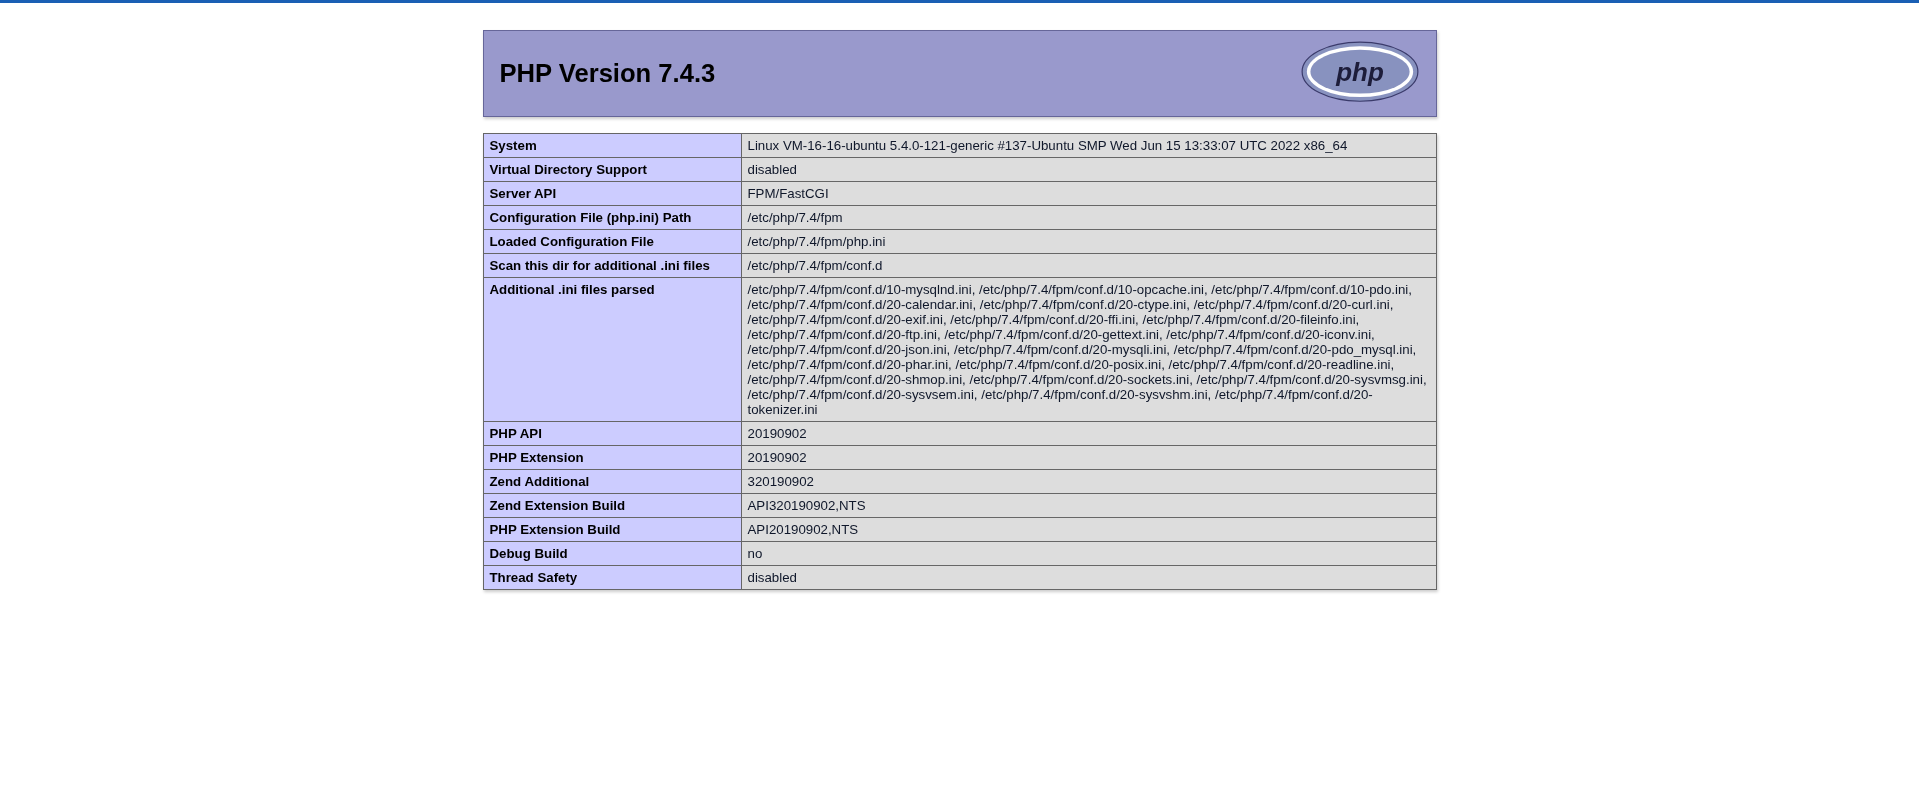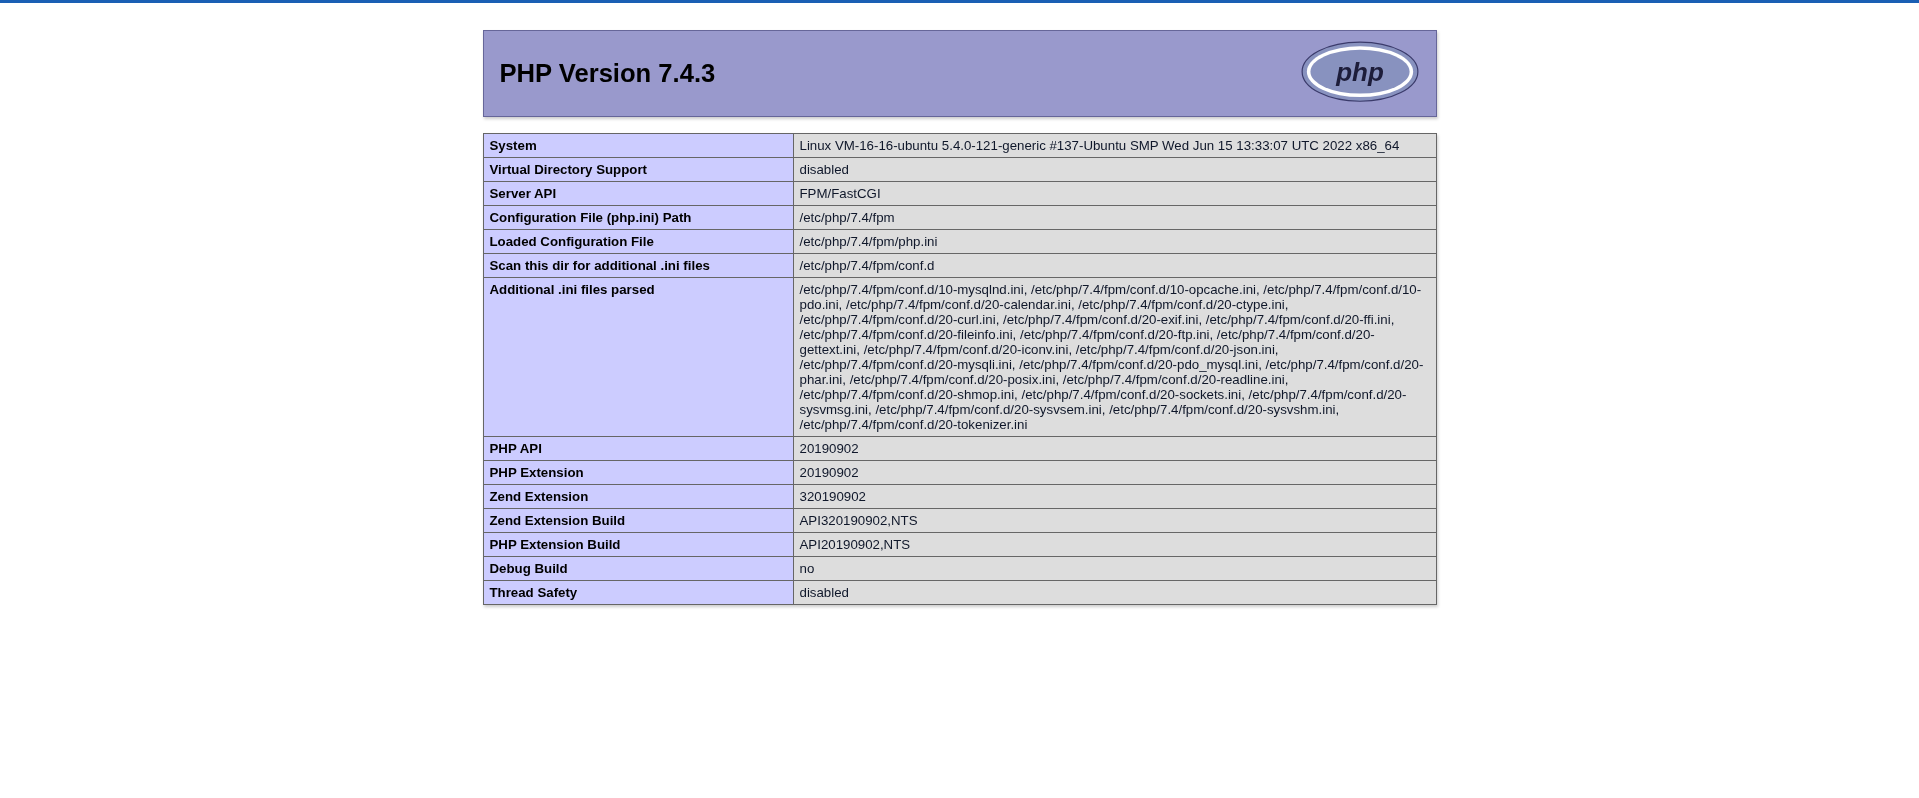--- a/index.html
+++ b/index.html
@@ -51,21 +51,21 @@
     }
     .info-table td, .info-table th {
       border: 1px solid #666;
       padding: 4px 6px;
       vertical-align: baseline;
       font-size: 0.83em;
     }
     .info-table td.e {
       background: #ccccff;
       font-weight: bold;
-      width: 310px;
+      width: 258px;
     }
     .info-table td.v {
       background: #ddd;
       color: #0f172a;
       word-break: break-word;
     }
     ::-webkit-scrollbar {
       width: 16px;
     }
     ::-webkit-scrollbar-track {
@@ -125,21 +125,21 @@
         </tr>
         <tr>
           <td class="e">PHP API</td>
           <td class="v">20190902</td>
         </tr>
         <tr>
           <td class="e">PHP Extension</td>
           <td class="v">20190902</td>
         </tr>
         <tr>
-          <td class="e">Zend Extension</td>
+          <td class="e">Zend Additional</td>
           <td class="v">320190902</td>
         </tr>
         <tr>
           <td class="e">Zend Extension Build</td>
           <td class="v">API320190902,NTS</td>
         </tr>
         <tr>
           <td class="e">PHP Extension Build</td>
           <td class="v">API20190902,NTS</td>
         </tr>

